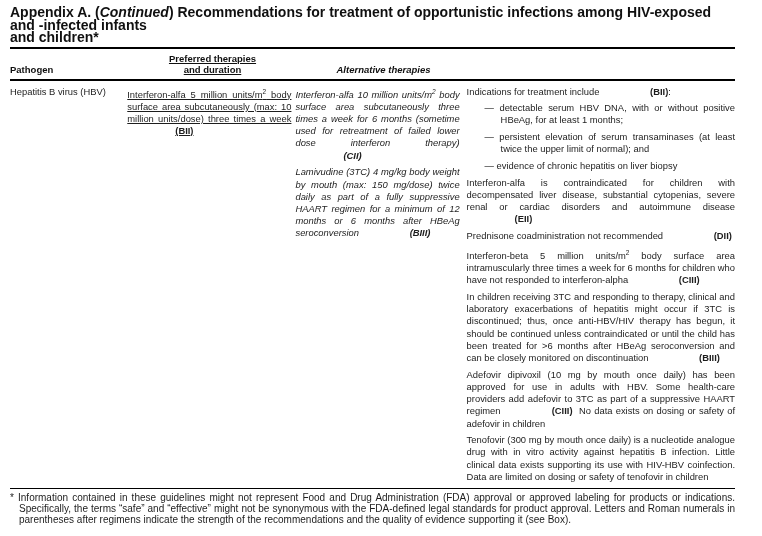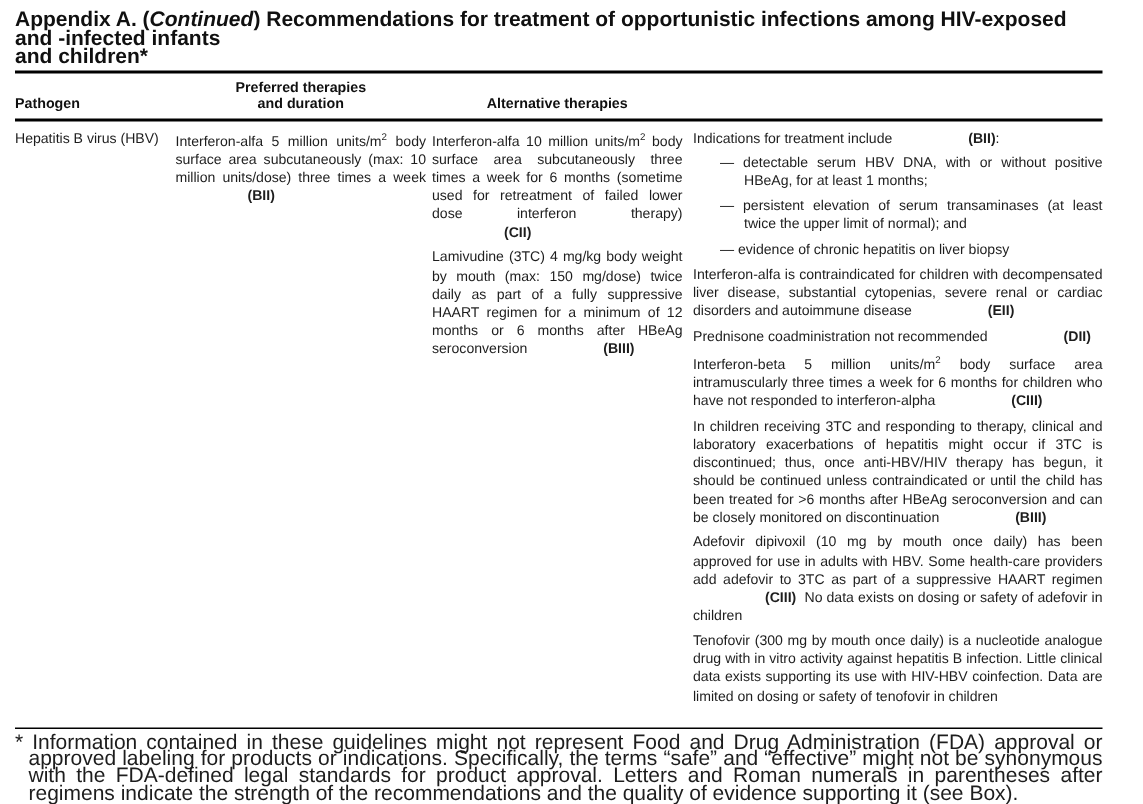--- a/index.html
+++ b/index.html
@@ -13,34 +13,34 @@
   .b { font-weight:700;padding-left:48px; }
   .i { font-style:italic; }
   sup { font-size:6.5px; }
   .rule { width:725px; }
   .thick { border-top:2px solid #000; }
   .thin  { border-top:1.5px solid #000; }
   .header-row {
     display:flex; align-items:flex-end; width:725px;
     padding:4px 0 4px; font-weight:700; font-size:9.5px; line-height:11px; color:#101010;
   }
-  .col1 { width:103px; margin-right:4px; }
-  .col2 { width:167px; margin-right:4px; }
-  .col3 { width:167px; margin-right:7px; }
+  .col1 { width:103px; margin-right:16px; }
+  .col2 { width:167px; margin-right:4px;text-decoration:underline; }
+  .col3 { width:167px; margin-right:7px;font-style:italic; }
   .col4 { width:273px; }
   .hcenter { text-align:center; }
   .body-row {
     display:flex; align-items:flex-start; width:725px;
     padding-top:5px; min-height:404px; font-size:9.4px; line-height:12.2px;
   }
   .para { margin:0 0 4.5px; }
   .just .para { text-align:justify; }
   .dash { margin-left:18px; padding-left:16px; text-indent:-16px; }
   .footnote {
-    width:725px; font-size:14px; line-height:11.4px; text-align:justify;
+    width:725px; font-size:10px; line-height:11.4px; text-align:justify;
     padding:3px 0 0 9px; text-indent:-9px;
   }
 </style>
 </head>
 <body>
 
 <div class="page">
   <div class="content">
 
     <div class="title">

